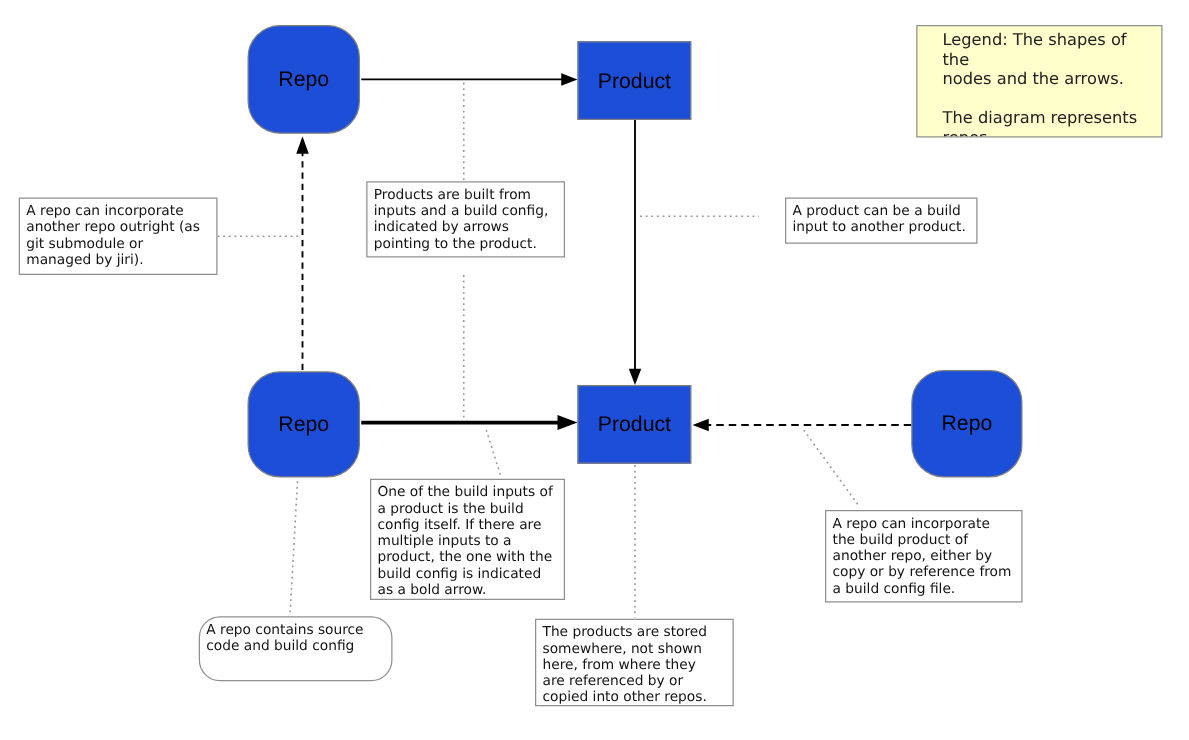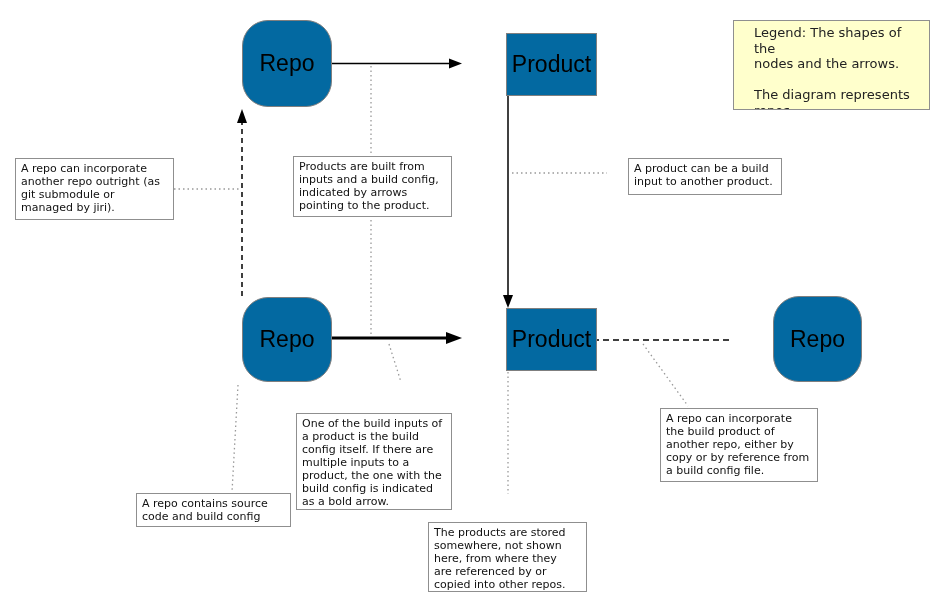--- a/index.html
+++ b/index.html
@@ -3,22 +3,22 @@
 <meta charset="utf-8">
 <style>
   html,body{margin:0;padding:0;background:#ffffff;}
   .canvas{
     position:relative;width:951px;height:592px;background:#ffffff;overflow:hidden;
     font-family:"DejaVu Sans","Liberation Sans",sans-serif;
   }
   .layer{position:absolute;left:0;top:0;width:951px;height:592px;}
   .node{
     position:absolute;display:flex;align-items:center;justify-content:center;
-    background:#0369a1;border:1px solid #7f7f7f;box-sizing:border-box;
-    font-family:"Liberation Sans",sans-serif;font-size:23px;color:#000;margin-left:44px;
+    background:#1d4ed8;border:1px solid #7f7f7f;box-sizing:border-box;
+    font-family:"Liberation Sans",sans-serif;font-size:17px;color:#000;
   }
   .node.repo{border-radius:26px;}
   .note{
     position:absolute;box-sizing:border-box;background:#ffffff;border:1px solid #8f8f8f;
     padding:3px 5px;font-size:11px;line-height:13px;color:#111;white-space:pre-line;
     overflow:hidden;
   }
   .note.legend{
     background:#ffffcc;font-size:13px;line-height:15.5px;padding:4px 6px;color:#222;
   }
@@ -90,40 +90,40 @@
 
 The diagram represents repos
 and their build products.</div>
 
 
   <div class="note" style="left:15px;top:158px;width:159px;height:62px;">A repo can incorporate
 another repo outright (as
 git submodule or
 managed by jiri).</div>
 
-  <div class="note" style="left:293px;top:156px;width:159px;height:61px;">Products are built from
+  <div class="note" style="left:293px;top:145px;width:159px;height:61px;">Products are built from
 inputs and a build config,
 indicated by arrows
 pointing to the product.</div>
 
   <div class="note" style="left:628px;top:158px;width:154px;height:37px;">A product can be a build
 input to another product.</div>
 
-  <div class="note" style="left:296px;top:383px;width:156px;height:97px;margin-top:30px;">One of the build inputs of
+  <div class="note" style="left:296px;top:383px;width:156px;height:97px;">One of the build inputs of
 a product is the build
 config itself. If there are
 multiple inputs to a
 product, the one with the
 build config is indicated
 as a bold arrow.</div>
 
-  <div class="note" style="left:136px;top:493px;width:155px;height:34px;">A repo contains source
+  <div class="note" style="left:159px;top:493px;width:155px;height:52px;border-radius:17px;">A repo contains source
 code and build config</div>
 
-  <div class="note" style="left:428px;top:495px;width:159px;height:70px;margin-top:27px;">The products are stored
+  <div class="note" style="left:428px;top:495px;width:159px;height:70px;">The products are stored
 somewhere, not shown
 here, from where they
 are referenced by or
 copied into other repos.</div>
 
   <div class="note" style="left:660px;top:408px;width:158px;height:74px;">A repo can incorporate
 the build product of
 another repo, either by
 copy or by reference from
 a build config file.</div>

